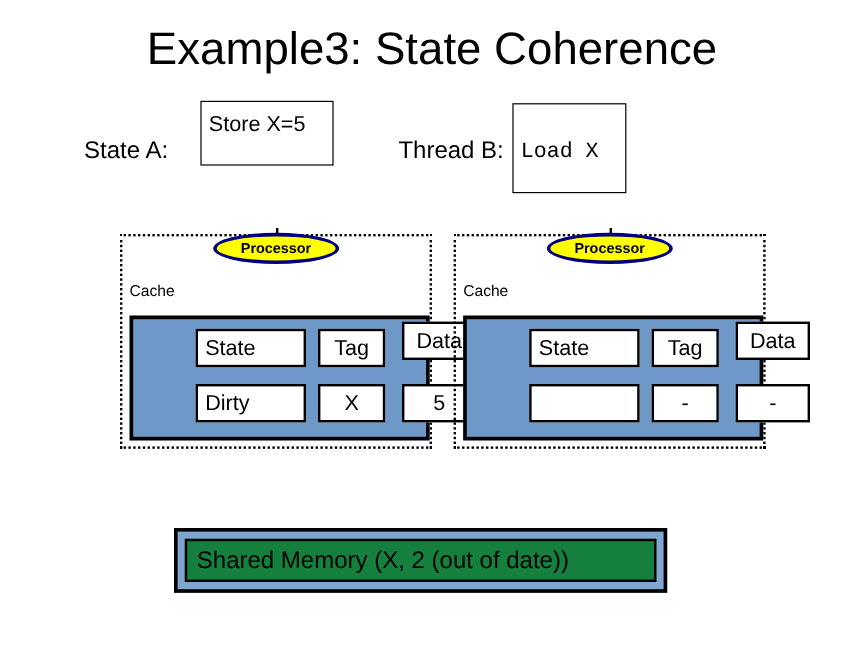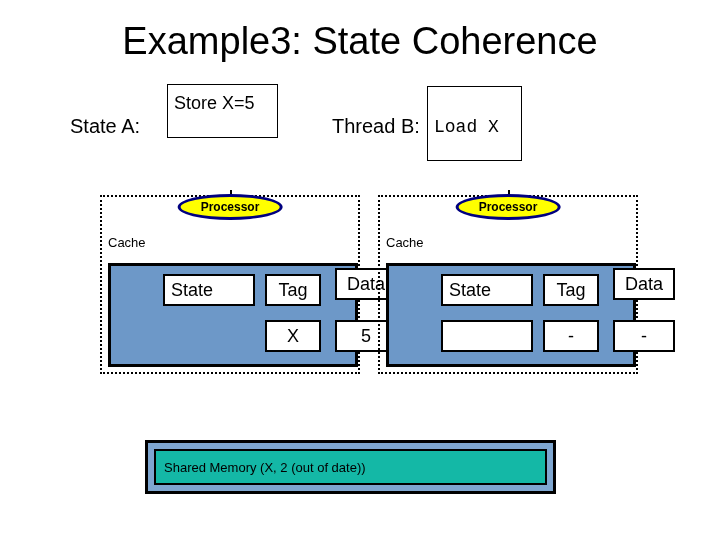--- a/index.html
+++ b/index.html
@@ -110,23 +110,23 @@
     height: 48px;
     border: 3px solid #000;
     background: #7ea6d0;
   }
   .shared-mem-inner {
     position: absolute;
     left: 6px;
     top: 6px;
     right: 6px;
     bottom: 6px;
-    background: #14b8a6;
+    background: #15803d;
     border: 2px solid #000;
-    font-size: 13px;
+    font-size: 20px;
     color: #000;
     display: flex;
     align-items: center;
     padding-left: 8px;
   }
 </style>
 </head>
 <body>
 
 <div class="title">Example3: State Coherence</div>
@@ -141,20 +141,21 @@
 Load X</div>
 
 <div class="proc-box" style="left:100px; top:195px;">
   <div class="stem"></div>
   <div class="proc-label">Processor</div>
   <div class="cache-label">Cache</div>
   <div class="cache-table">
     <div class="cell hdr c-state-h">State</div>
     <div class="cell hdr c-tag-h">Tag</div>
     <div class="cell hdr c-data-h">Data</div>
+    <div class="cell c-state-v">Dirty</div>
     <div class="cell c-tag-v">X</div>
     <div class="cell c-data-v">5</div>
   </div>
 </div>
 
 <div class="proc-box" style="left:378px; top:195px;">
   <div class="stem"></div>
   <div class="proc-label">Processor</div>
   <div class="cache-label">Cache</div>
   <div class="cache-table">

